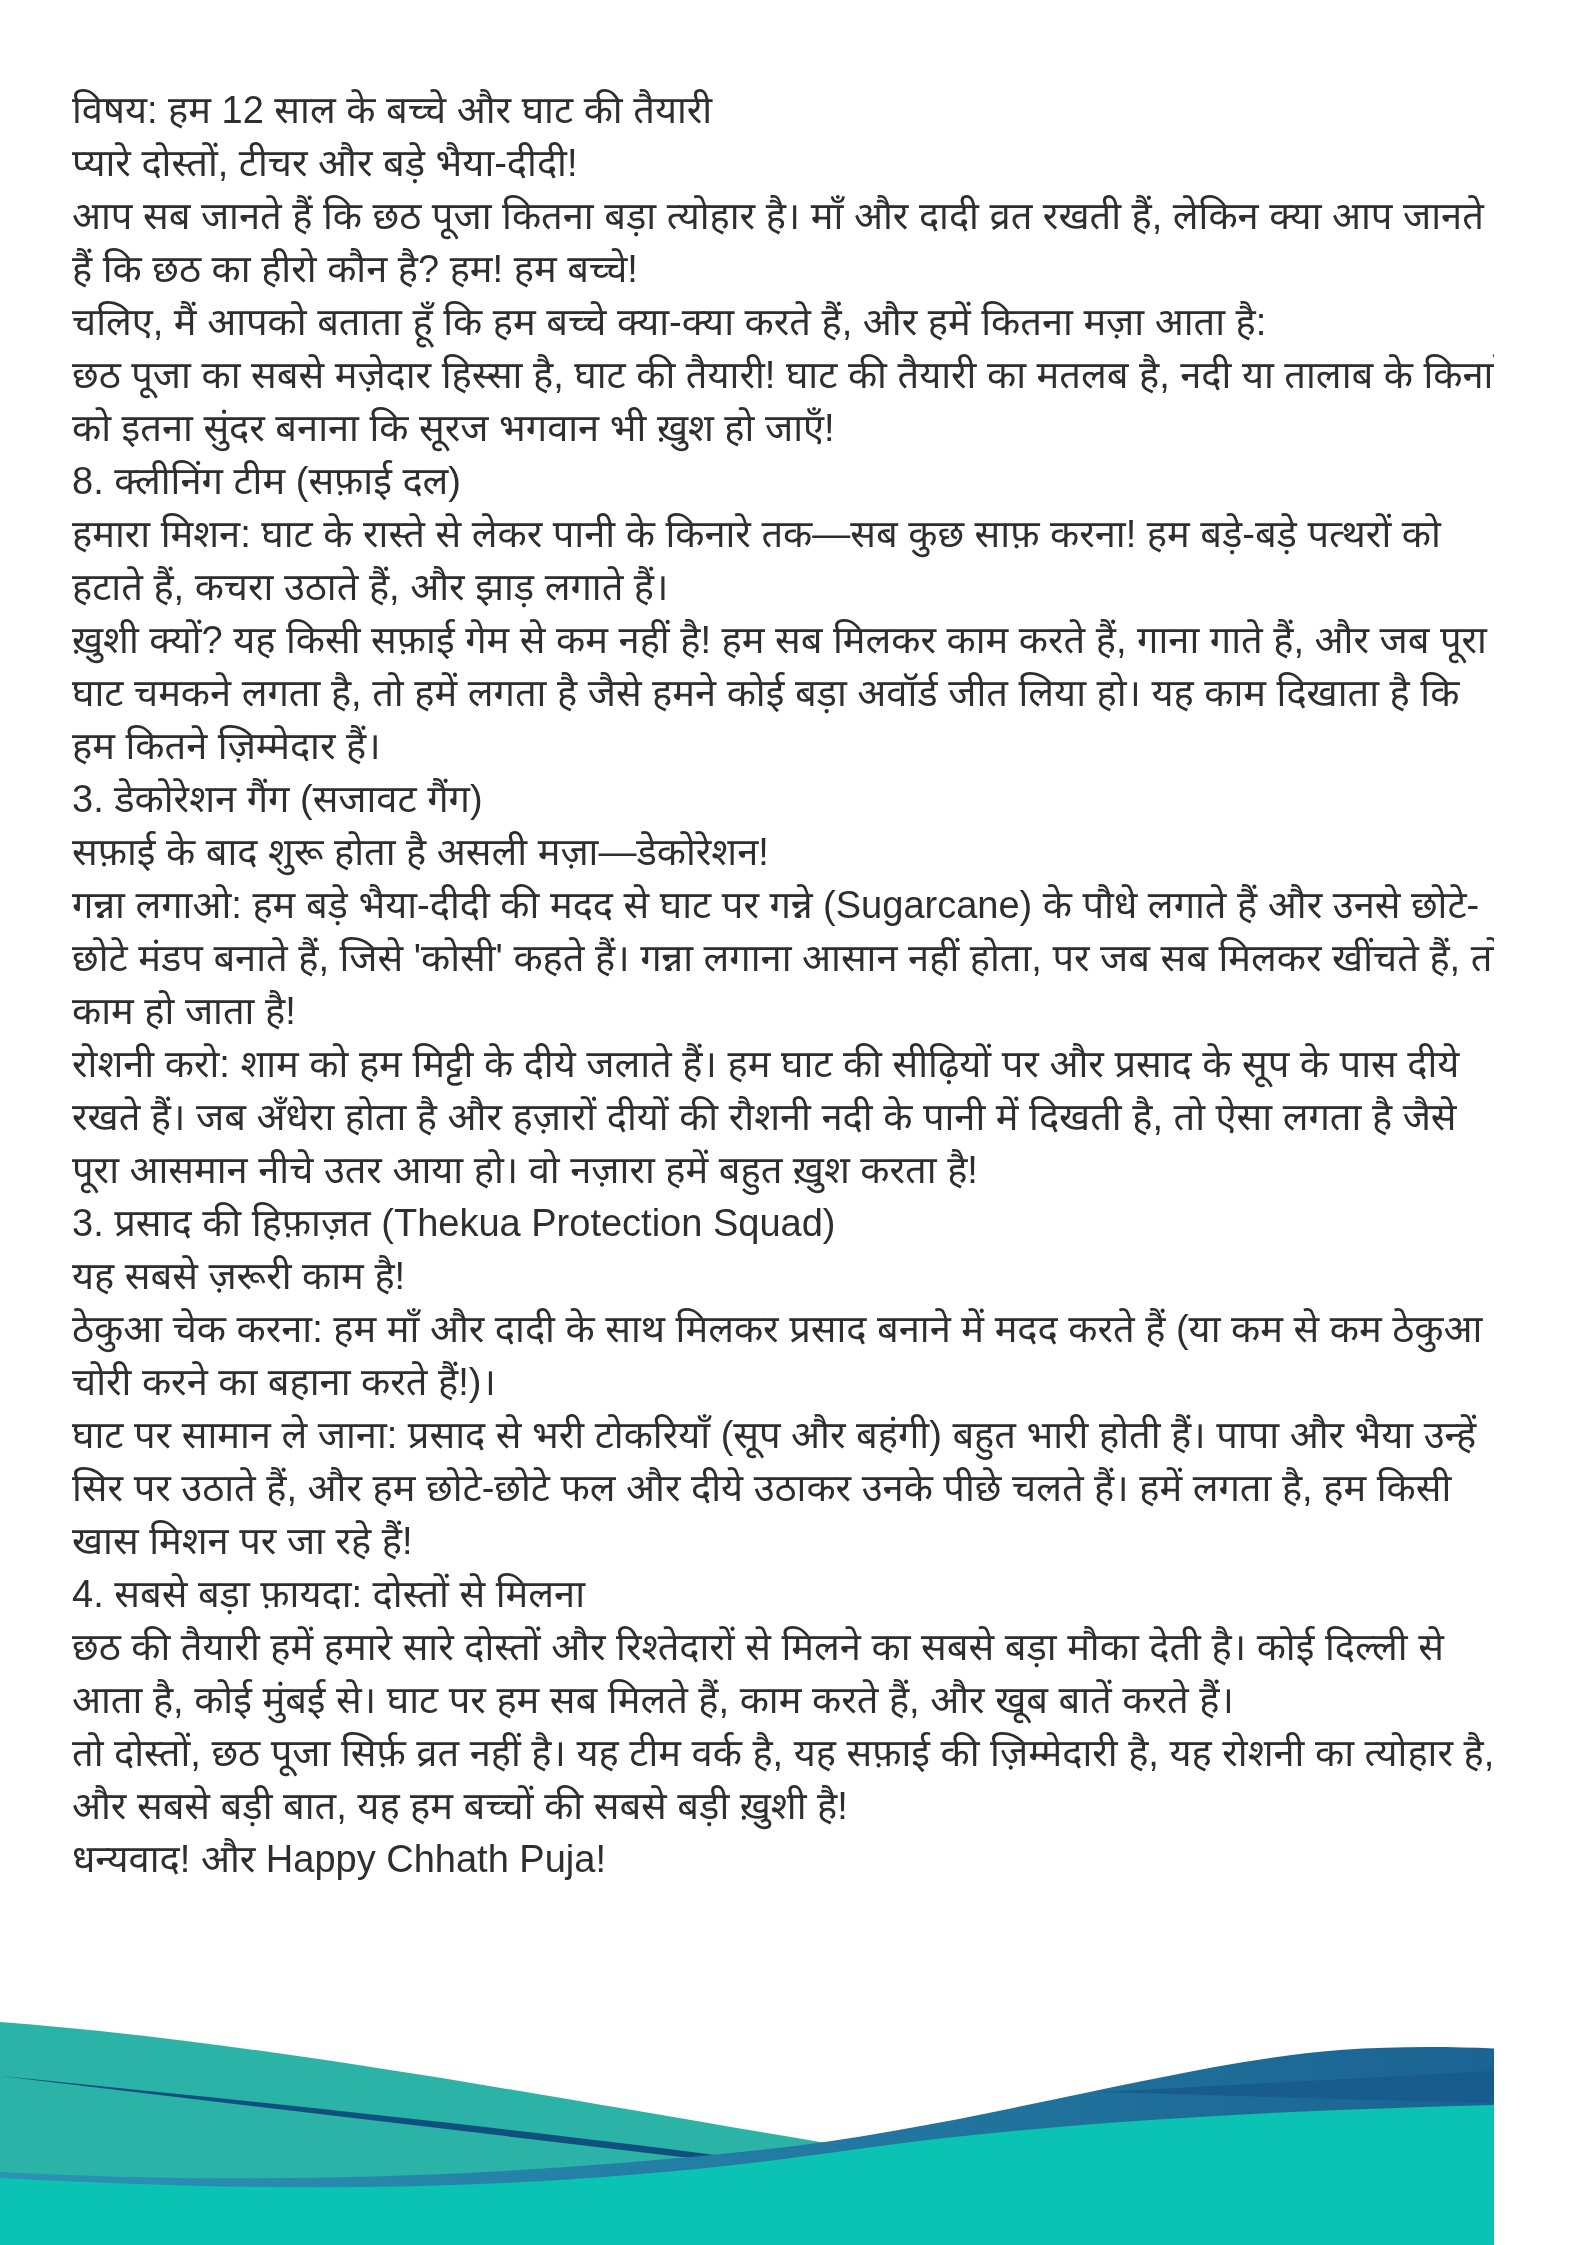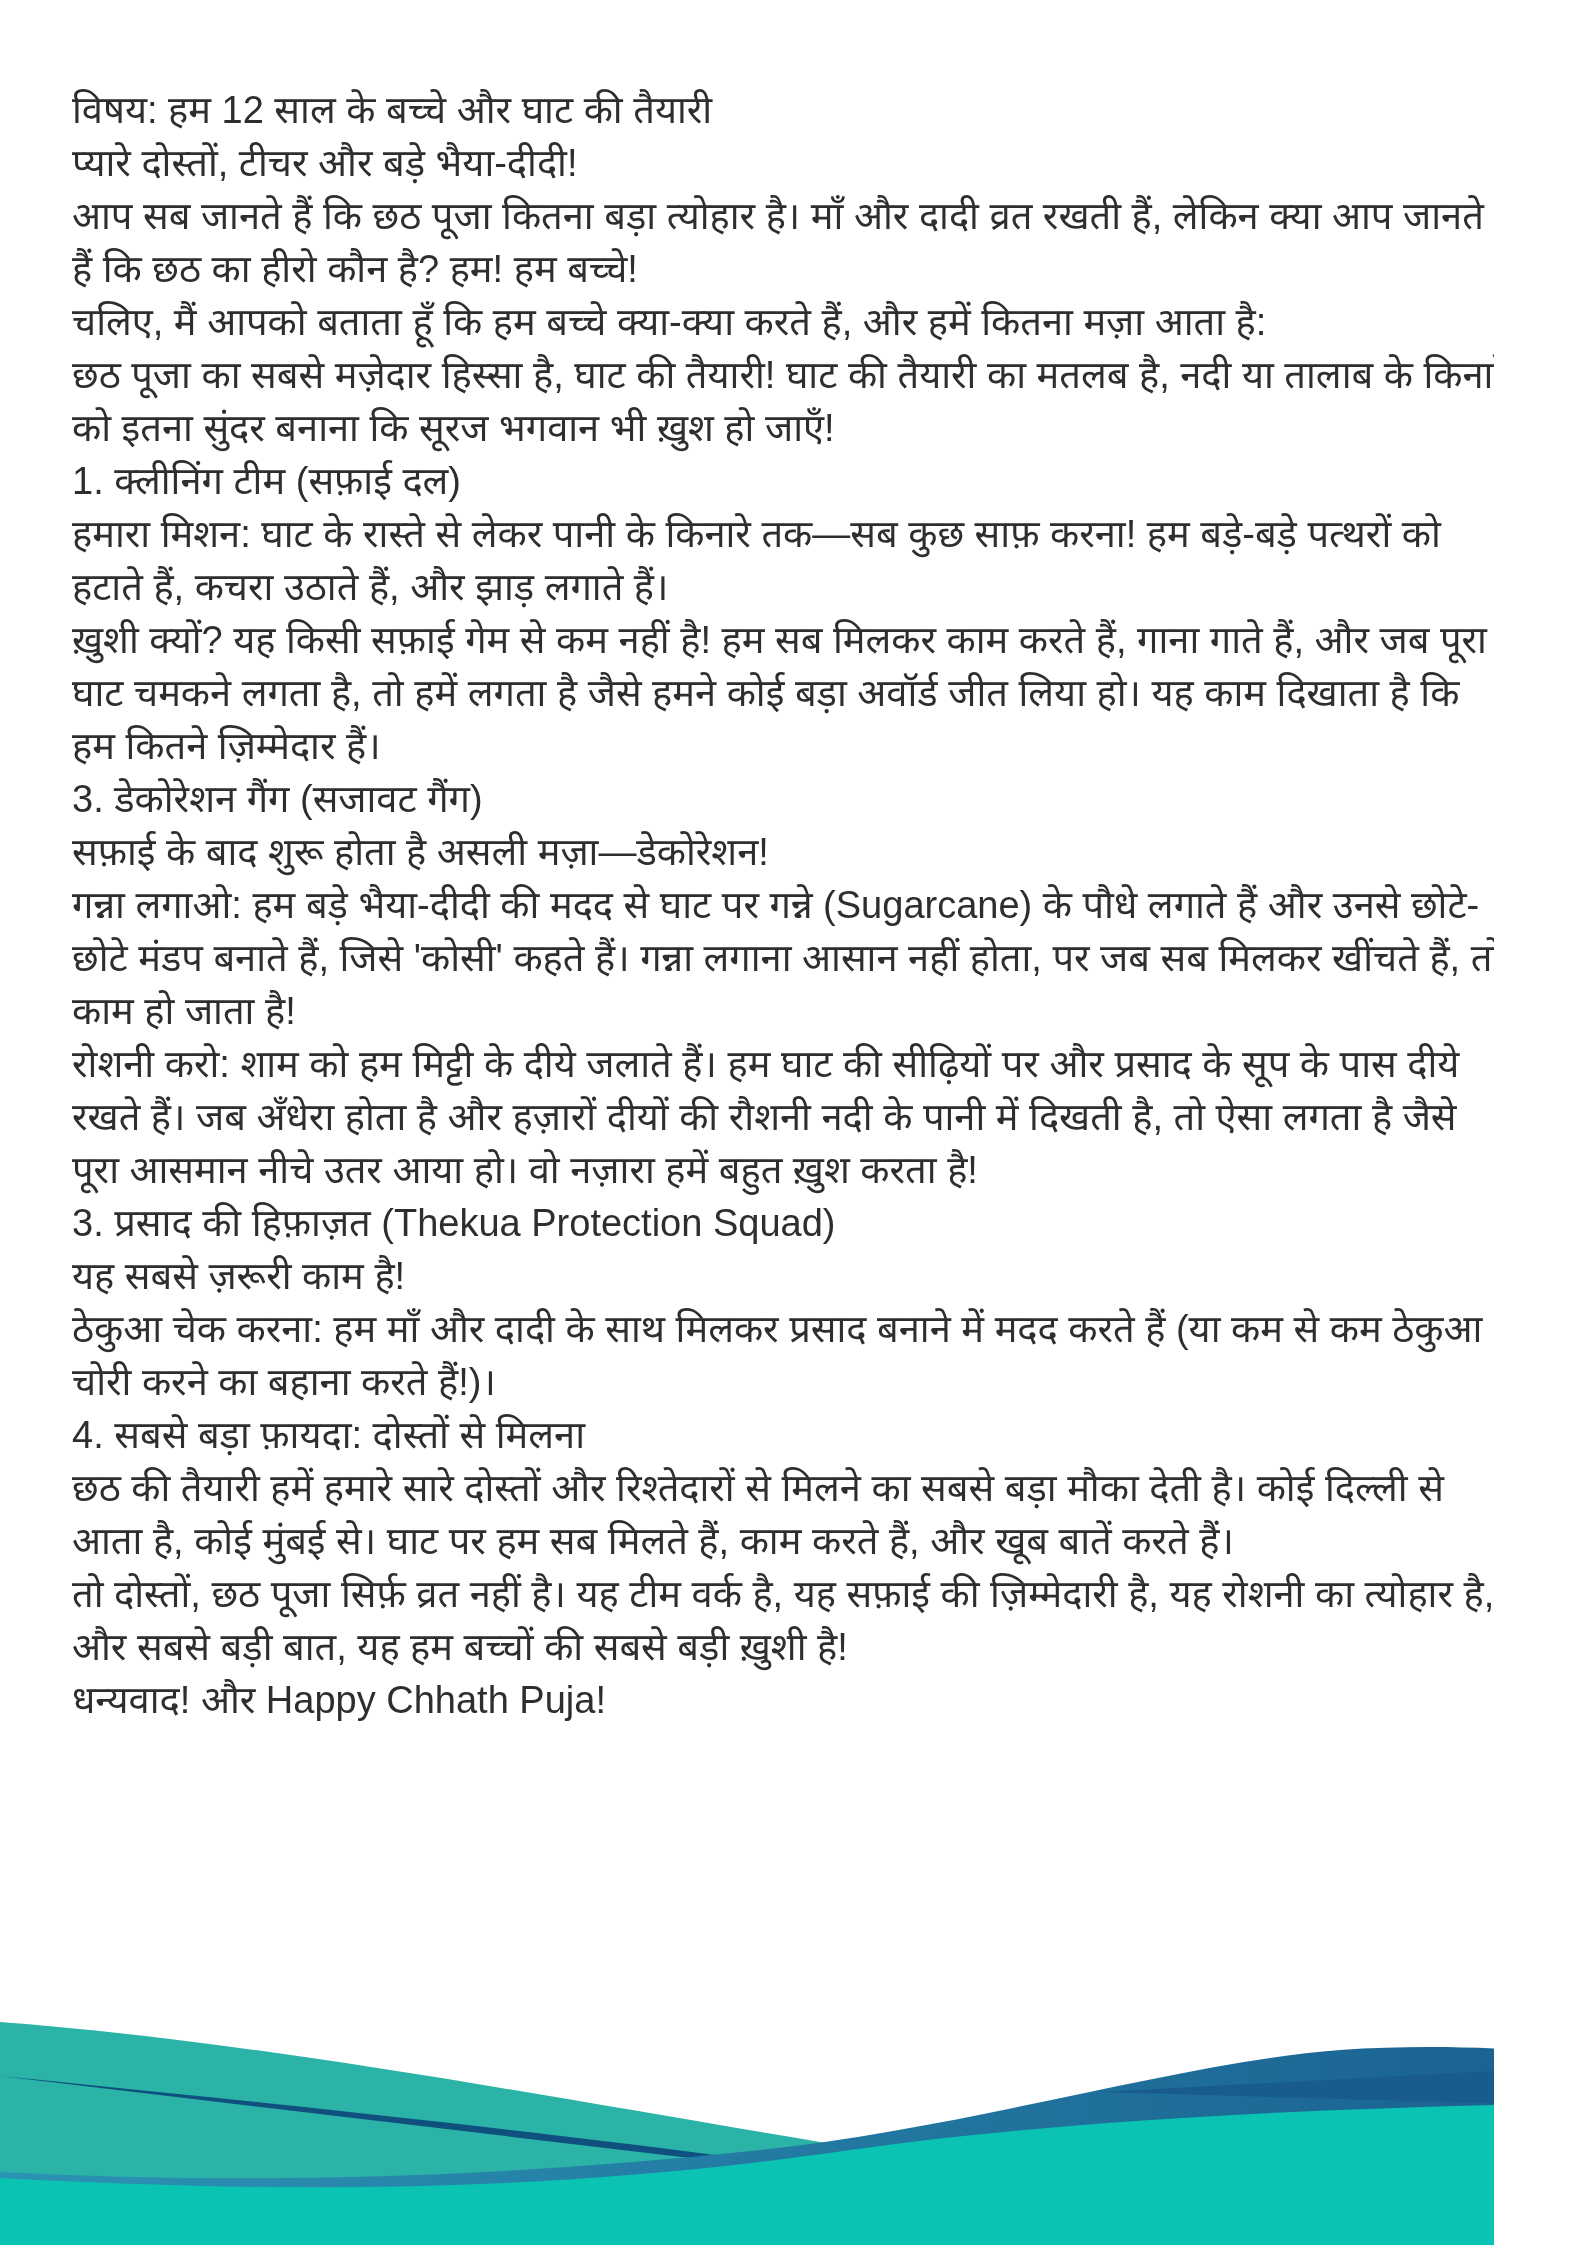--- a/index.html
+++ b/index.html
@@ -45,30 +45,31 @@
 <body>
 
 <div class="page">
 
   <div class="letter-body">
     <p>विषय: हम 12 साल के बच्चे और घाट की तैयारी</p>
     <p>प्यारे दोस्तों, टीचर और बड़े भैया-दीदी!</p>
     <p>आप सब जानते हैं कि छठ पूजा कितना बड़ा त्योहार है। माँ और दादी व्रत रखती हैं, लेकिन क्या आप जानते हैं कि छठ का हीरो कौन है? हम! हम बच्चे!</p>
     <p>चलिए, मैं आपको बताता हूँ कि हम बच्चे क्या-क्या करते हैं, और हमें कितना मज़ा आता है:</p>
     <p>छठ पूजा का सबसे मज़ेदार हिस्सा है, घाट की तैयारी! घाट की तैयारी का मतलब है, नदी या तालाब के किनारे को इतना सुंदर बनाना कि सूरज भगवान भी ख़ुश हो जाएँ!</p>
-    <p>1. क्लीनिंग टीम (सफ़ाई दल)</p>
+    <p>8. क्लीनिंग टीम (सफ़ाई दल)</p>
     <p>हमारा मिशन: घाट के रास्ते से लेकर पानी के किनारे तक—सब कुछ साफ़ करना! हम बड़े-बड़े पत्थरों को हटाते हैं, कचरा उठाते हैं, और झाड़ लगाते हैं।</p>
     <p>ख़ुशी क्यों? यह किसी सफ़ाई गेम से कम नहीं है! हम सब मिलकर काम करते हैं, गाना गाते हैं, और जब पूरा घाट चमकने लगता है, तो हमें लगता है जैसे हमने कोई बड़ा अवॉर्ड जीत लिया हो। यह काम दिखाता है कि हम कितने ज़िम्मेदार हैं।</p>
     <p>3. डेकोरेशन गैंग (सजावट गैंग)</p>
     <p>सफ़ाई के बाद शुरू होता है असली मज़ा—डेकोरेशन!</p>
     <p>गन्ना लगाओ: हम बड़े भैया-दीदी की मदद से घाट पर गन्ने (Sugarcane) के पौधे लगाते हैं और उनसे छोटे-छोटे मंडप बनाते हैं, जिसे 'कोसी' कहते हैं। गन्ना लगाना आसान नहीं होता, पर जब सब मिलकर खींचते हैं, तो काम हो जाता है!</p>
     <p>रोशनी करो: शाम को हम मिट्टी के दीये जलाते हैं। हम घाट की सीढ़ियों पर और प्रसाद के सूप के पास दीये रखते हैं। जब अँधेरा होता है और हज़ारों दीयों की रौशनी नदी के पानी में दिखती है, तो ऐसा लगता है जैसे पूरा आसमान नीचे उतर आया हो। वो नज़ारा हमें बहुत ख़ुश करता है!</p>
     <p>3. प्रसाद की हिफ़ाज़त (Thekua Protection Squad)</p>
     <p>यह सबसे ज़रूरी काम है!</p>
     <p>ठेकुआ चेक करना: हम माँ और दादी के साथ मिलकर प्रसाद बनाने में मदद करते हैं (या कम से कम ठेकुआ चोरी करने का बहाना करते हैं!)।</p>
+    <p>घाट पर सामान ले जाना: प्रसाद से भरी टोकरियाँ (सूप और बहंगी) बहुत भारी होती हैं। पापा और भैया उन्हें सिर पर उठाते हैं, और हम छोटे-छोटे फल और दीये उठाकर उनके पीछे चलते हैं। हमें लगता है, हम किसी खास मिशन पर जा रहे हैं!</p>
     <p>4. सबसे बड़ा फ़ायदा: दोस्तों से मिलना</p>
     <p>छठ की तैयारी हमें हमारे सारे दोस्तों और रिश्तेदारों से मिलने का सबसे बड़ा मौका देती है। कोई दिल्ली से आता है, कोई मुंबई से। घाट पर हम सब मिलते हैं, काम करते हैं, और खूब बातें करते हैं।</p>
     <p>तो दोस्तों, छठ पूजा सिर्फ़ व्रत नहीं है। यह टीम वर्क है, यह सफ़ाई की ज़िम्मेदारी है, यह रोशनी का त्योहार है, और सबसे बड़ी बात, यह हम बच्चों की सबसे बड़ी ख़ुशी है!</p>
     <p>धन्यवाद! और Happy Chhath Puja!</p>
   </div>
 
   <svg class="footer-wave" viewBox="0 0 1587 235" preserveAspectRatio="none" xmlns="http://www.w3.org/2000/svg">
     <defs>
       <linearGradient id="steelGrad" x1="0" y1="0" x2="1" y2="0">
         <stop offset="0" stop-color="#2b93b4"></stop>

